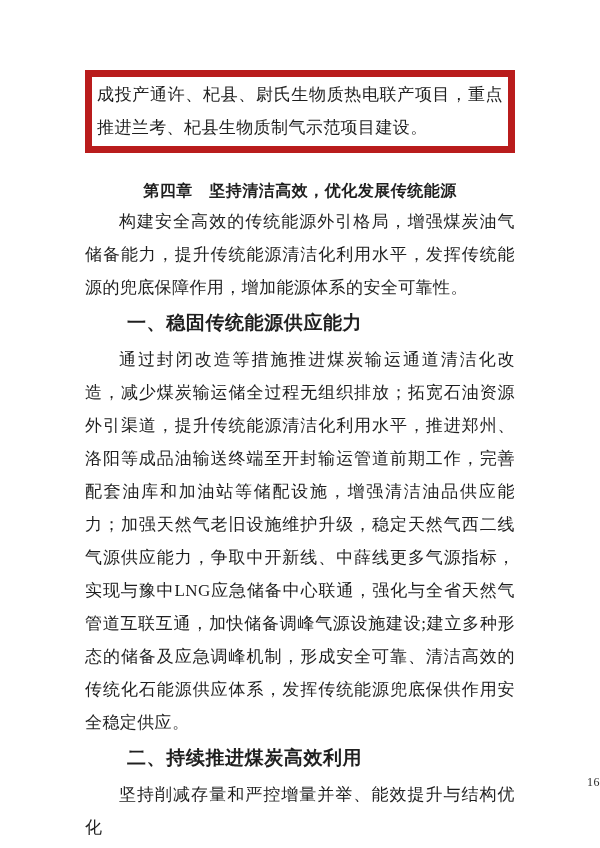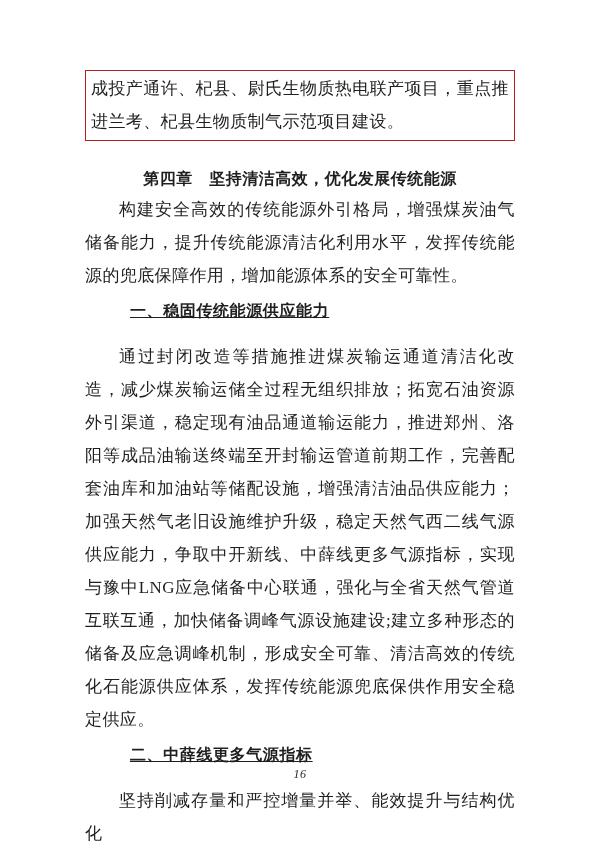--- a/index.html
+++ b/index.html
@@ -13,21 +13,21 @@
     height: 848px;
     margin: 0 auto;
     background: #ffffff;
     box-sizing: border-box;
     padding: 70px 85px 0 85px;
     color: #1f1f1f;
     font-family: "Liberation Serif", "DejaVu Serif", serif;
     overflow: hidden;
   }
   .continuation-box {
-    border: 1px solid #b91c1c;
+    border: 7px solid #b91c1c;
     box-sizing: border-box;
     padding: 1px 5px 2px 5px;
     font-size: 17px;
     line-height: 33px;
     text-align: justify;
     text-justify: inter-ideograph;
     letter-spacing: 0.4px;
   }
   .chapter-heading {
     margin-top: 24px;
@@ -44,60 +44,58 @@
     line-height: 33px;
     text-align: justify;
     text-justify: inter-ideograph;
     text-indent: 2em;
     letter-spacing: 0.4px;
     margin: 0;
   }
   .intro-para {
   }
   .section-heading {
-    font-size: 16px;
+    font-size: 19px;
     line-height: 33px;
     font-weight: bold;
     text-indent: 2em;
     letter-spacing: 0.6px;
-    margin: 13px;
+    margin: 4px;
     margin-top: 2px;
-    text-decoration: underline;
   }
   .section-para {
     margin-top: 1px;
   }
   .page-number {
     position: absolute;
     left: 0;
     right: 0;
-    bottom: 66px;
-    text-align: center;
+    bottom: 58px;
+    text-align: right;
     font-size: 12px;
     letter-spacing: 0.5px;
     color: #2a2a2a;
-    font-style: italic;
   }
 </style>
 </head>
 <body>
 
 <div class="page">
 
   <div class="continuation-box">
     <span>成投产通许、杞县、尉氏生物质热电联产项目，重点推进兰考、杞县生物质制气示范项目建设。</span>
   </div>
 
   <div class="chapter-heading">第四章　坚持清洁高效，优化发展传统能源</div>
 
   <p class="para intro-para">构建安全高效的传统能源外引格局，增强煤炭油气储备能力，提升传统能源清洁化利用水平，发挥传统能源的兜底保障作用，增加能源体系的安全可靠性。</p>
 
   <div class="section-heading">一、稳固传统能源供应能力</div>
 
-  <p class="para section-para">通过封闭改造等措施推进煤炭输运通道清洁化改造，减少煤炭输运储全过程无组织排放；拓宽石油资源外引渠道，稳定现有油品通道输运能力，推进郑州、洛阳等成品油输送终端至开封输运管道前期工作，完善配套油库和加油站等储配设施，增强清洁油品供应能力；加强天然气老旧设施维护升级，稳定天然气西二线气源供应能力，争取中开新线、中薛线更多气源指标，实现与豫中LNG应急储备中心联通，强化与全省天然气管道互联互通，加快储备调峰气源设施建设;建立多种形态的储备及应急调峰机制，形成安全可靠、清洁高效的传统化石能源供应体系，发挥传统能源兜底保供作用安全稳定供应。</p>
+  <p class="para section-para">通过封闭改造等措施推进煤炭输运通道清洁化改造，减少煤炭输运储全过程无组织排放；拓宽石油资源外引渠道，提升传统能源清洁化利用水平，推进郑州、洛阳等成品油输送终端至开封输运管道前期工作，完善配套油库和加油站等储配设施，增强清洁油品供应能力；加强天然气老旧设施维护升级，稳定天然气西二线气源供应能力，争取中开新线、中薛线更多气源指标，实现与豫中LNG应急储备中心联通，强化与全省天然气管道互联互通，加快储备调峰气源设施建设;建立多种形态的储备及应急调峰机制，形成安全可靠、清洁高效的传统化石能源供应体系，发挥传统能源兜底保供作用安全稳定供应。</p>
 
-  <div class="section-heading">二、中薛线更多气源指标</div>
+  <div class="section-heading">二、持续推进煤炭高效利用</div>
 
   <p class="para section-para">坚持削减存量和严控增量并举、能效提升与结构优化</p>
 
   <div class="page-number">16</div>
 
 </div>
 
 </body></html>

